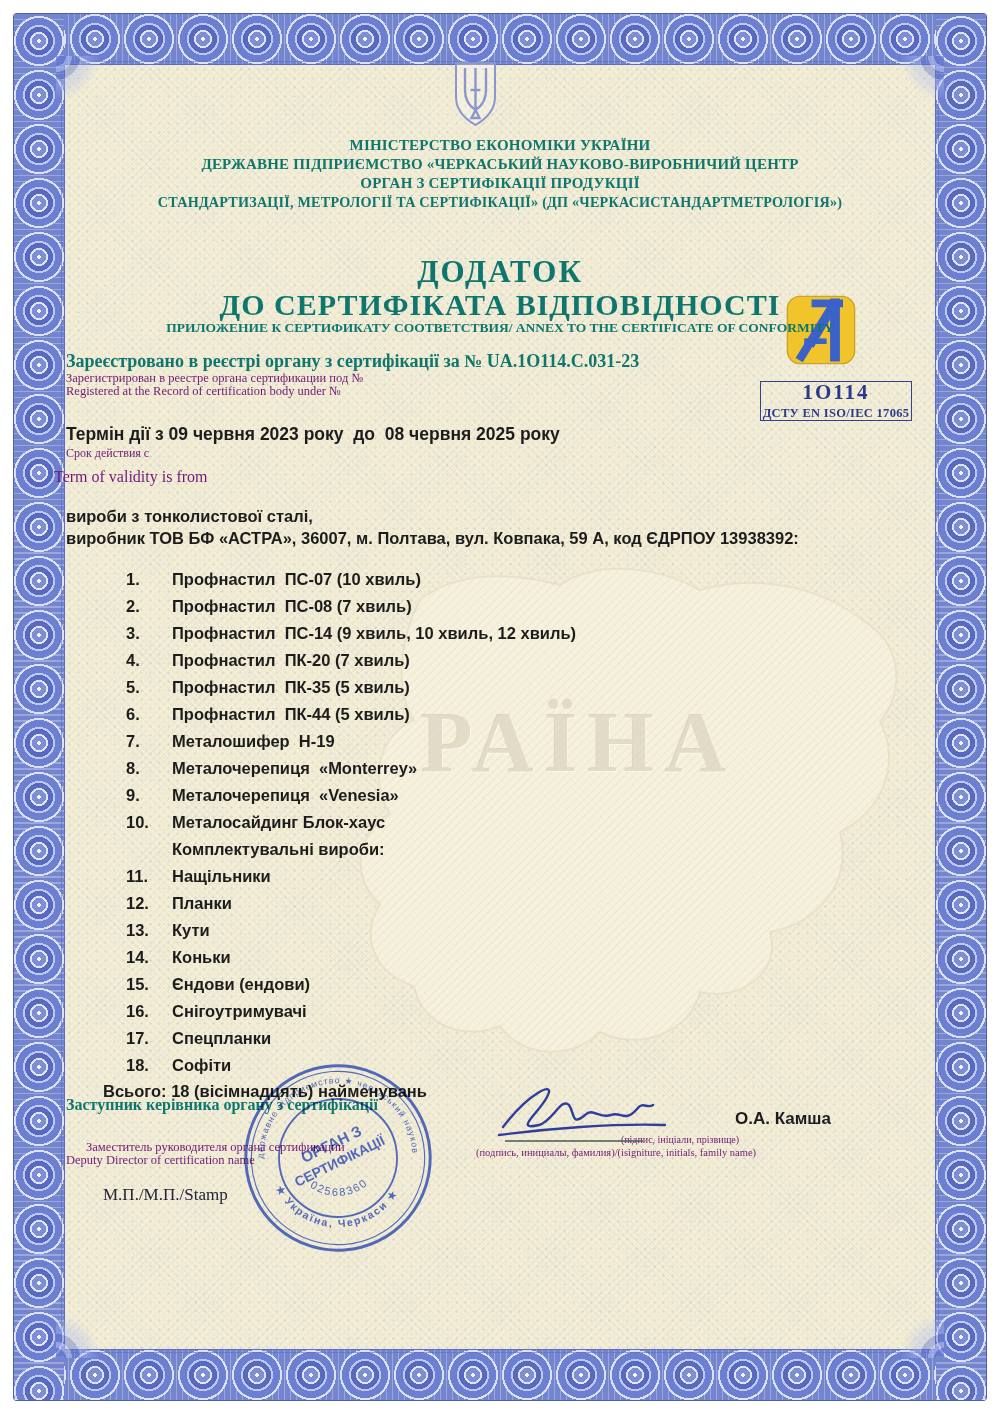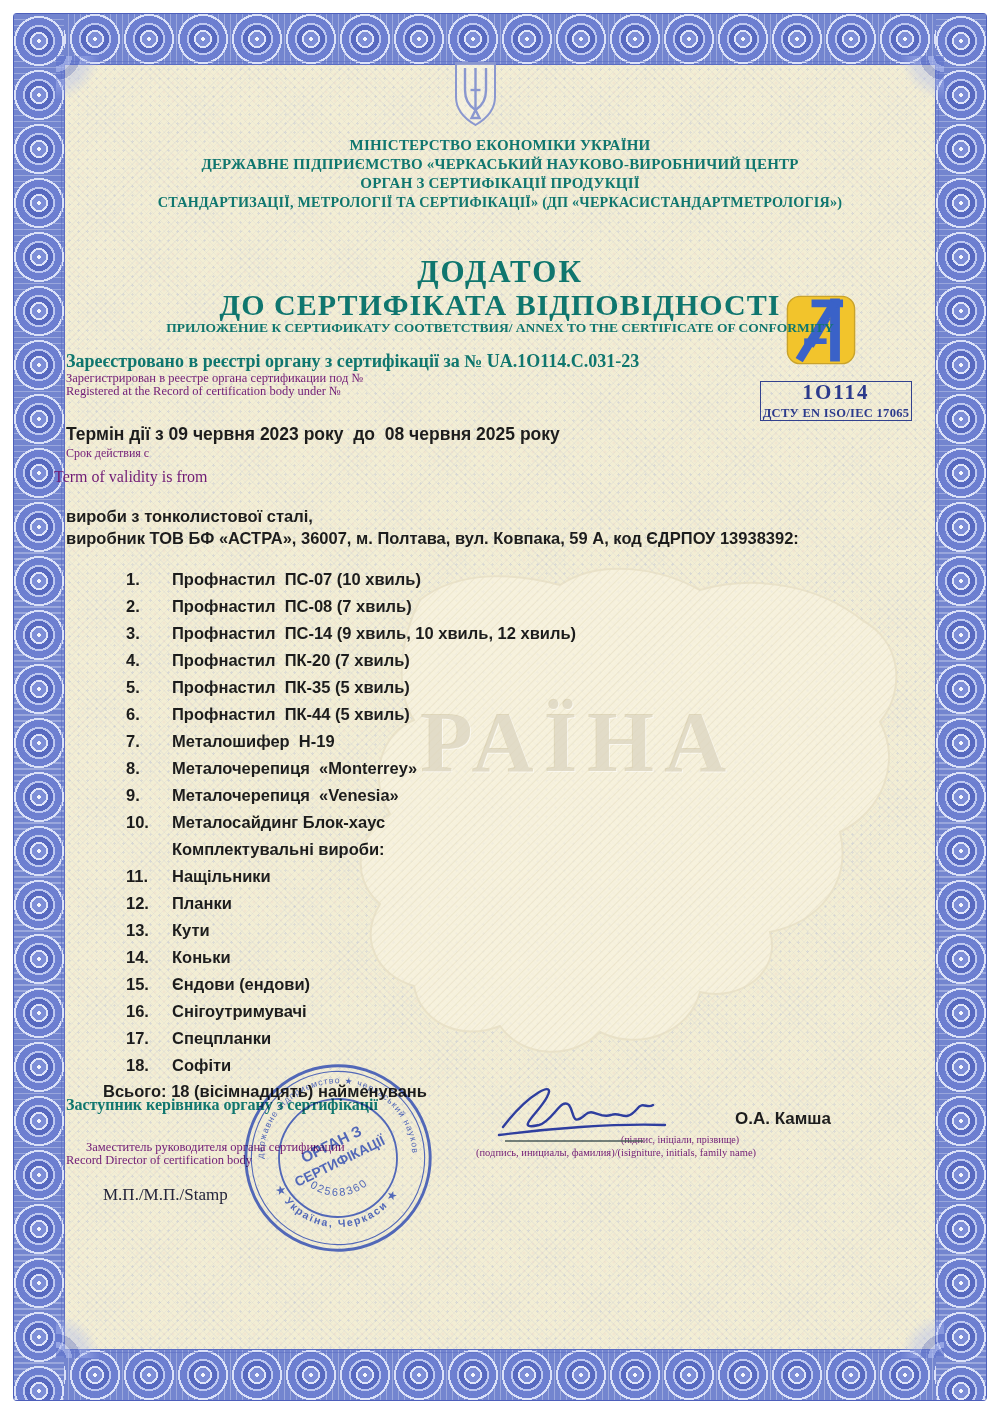--- a/index.html
+++ b/index.html
@@ -271,21 +271,21 @@
           <span class="item-num">18.</span>
           <span class="item-label">Софіти</span>
         </div>
 
     </div>
 
     <div class="abs total sansB">Всього: 18 (вісімнадцять) найменувань</div>
 
     <div class="abs sig-title serifB">Заступник керівника органу з сертифікації</div>
     <div class="abs sig-sub1 serifR">Заместитель руководителя органа сертификации</div>
-    <div class="abs sig-sub2 serifR">Record Director of certification body</div>
+    <div class="abs sig-sub2 serifR">Deputy Director of certification name</div>
     <div class="abs mp serifR">М.П./М.П./Stamp</div>
     <div class="abs sig-name sansB">О.А. Камша</div>
     <div class="abs sig-note1 serifR">(підпис, ініціали, прізвище)</div>
     <div class="abs sig-note2 serifR">(подпись, инициалы, фамилия)/(isigniture, initials, family name)</div>
 
     <svg class="abs signature" viewBox="0 0 180 75">
       <g fill="none" stroke="#2e3e9f" stroke-width="2.4" stroke-linecap="round">
         <path d="M8 52 C34 18 62 4 52 22 C44 38 18 56 44 50 C58 46 66 22 74 30 C80 38 76 52 90 40 C98 32 104 44 116 40 C126 36 130 48 142 34 C148 26 152 34 158 30"></path>
         <path d="M4 60 C50 54 120 48 170 50"></path>
       </g>

